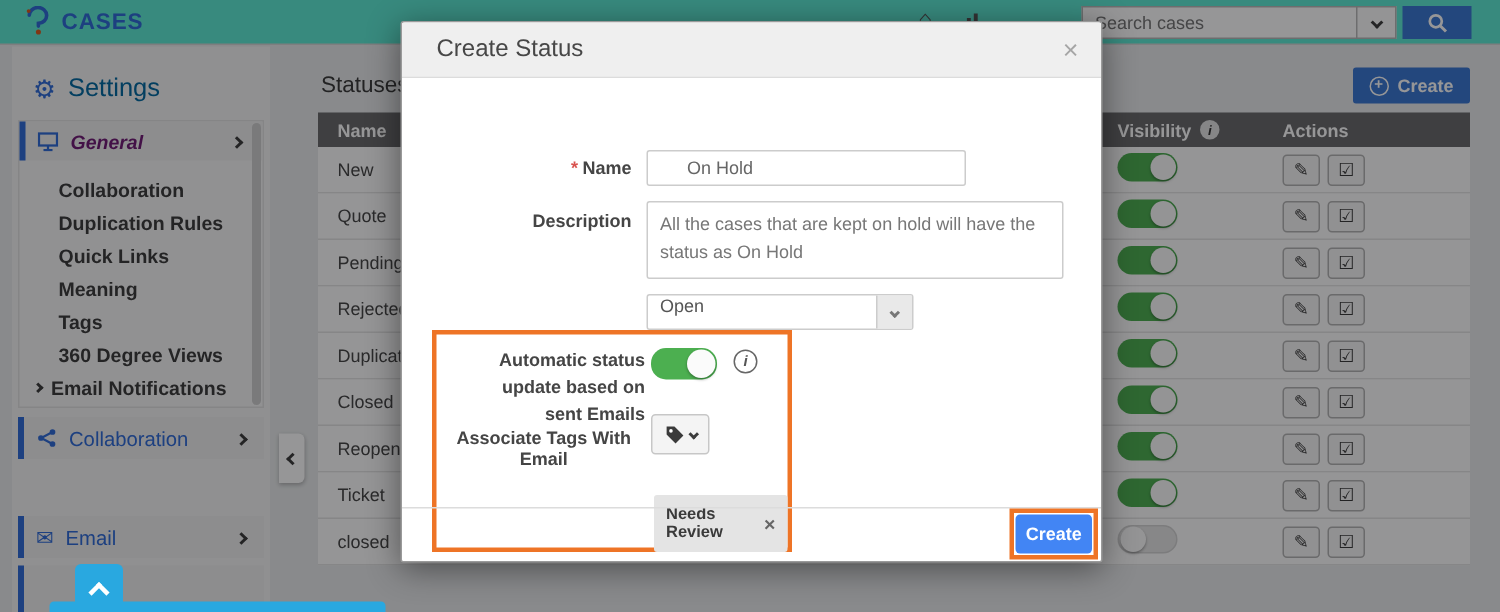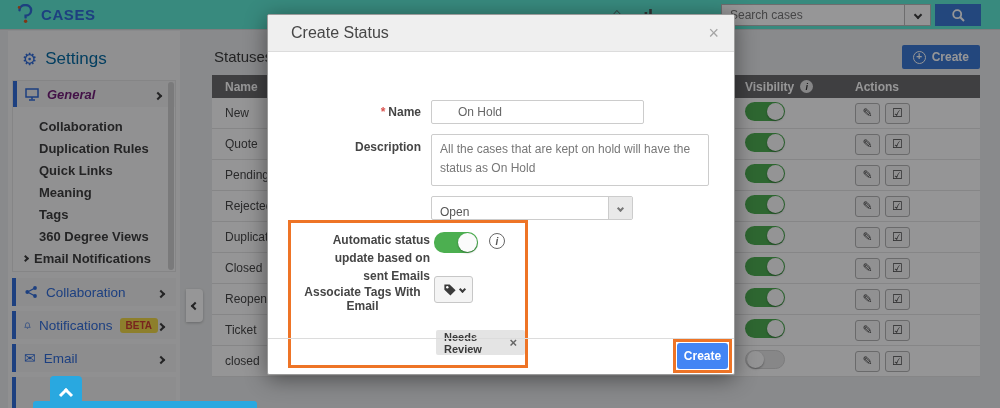--- a/index.html
+++ b/index.html
@@ -76,30 +76,30 @@
   .modal { position:absolute; left:267px; top:14px; width:468px; height:361px; background:#fff; z-index:10; border:1px solid #9a9a9a; border-radius:2px; box-shadow:0 4px 22px rgba(0,0,0,.45); }
   .modal-header { height:37px; background:#efefef; border-bottom:1px solid #dcdcdc; display:flex; align-items:center; padding:0 15px 0 23px; border-radius:2px 2px 0 0; }
   .modal-title { font-size:16px; color:#474747; }
   .modal-close { margin-left:auto; color:#a5a5a5; font-size:18px; line-height:1; cursor:pointer; }
   .modal-body { position:relative; width:100%; height:285px; }
   .form-label { position:absolute; left:13px; width:140px; text-align:right; font-size:12px; font-weight:bold; color:#454545; }
   .req { color:#d9534f; margin-right:3px; }
   .f-input { position:absolute; left:163px; border:1px solid #ccc; border-radius:2px; font-size:12px; color:#666; padding:0 26px; outline:none; font-family:"Liberation Sans",sans-serif; }
   .name-input { top:48px; width:213px; height:24px; }
   .desc-area { position:absolute; left:163px; top:82px; width:278px; height:52px; border:1px solid #ccc; border-radius:2px; font-size:12px; color:#777; line-height:1.55; padding:5px 8px; resize:none; outline:none; font-family:"Liberation Sans",sans-serif; }
-  .select-box { position:absolute; left:163px; top:144px; width:202px; height:24px; border:1px solid #ccc; border-radius:2px; display:flex; align-items:flex-end; cursor:pointer; }
+  .select-box { position:absolute; left:163px; top:144px; width:178px; height:24px; border:1px solid #ccc; border-radius:2px; display:flex; align-items:flex-start; cursor:pointer; }
   .select-text { flex:1; font-size:12px; color:#555; padding-left:8px; }
   .select-caret { width:24px; height:100%; background:#e9e9e9; border-left:1px solid #ccc; display:flex; align-items:center; justify-content:center; }
   .orange-box { position:absolute; left:20px; top:168px; width:240px; height:148px; border:3px solid #ee7426; }
   .auto-label { position:absolute; right:95px; top:8px; width:122px; text-align:right; font-size:12px; font-weight:bold; color:#454545; line-height:1.5; }
   .auto-toggle { position:absolute; left:143px; top:9px; }
   .info-circle { position:absolute; left:198px; top:10px; width:16px; height:16px; border:1.5px solid #666; border-radius:50%; color:#555; font-size:10px; font-style:italic; font-weight:bold; display:flex; align-items:center; justify-content:center; cursor:pointer; }
   .tags-label { position:absolute; right:95px; top:62px; width:135px; text-align:center; font-size:12px; font-weight:bold; color:#454545; }
   .tag-btn { position:absolute; left:143px; top:53px; width:39px; height:27px; background:#f4f4f4; border:1px solid #c7c7c7; border-radius:3px; display:flex; align-items:center; justify-content:center; gap:3px; cursor:pointer; }
-  .tag-chip { position:absolute; left:145px; top:107px; height:25px; background:#e4e4e4; border-radius:2px; display:inline-flex; align-items:center; gap:7px; padding:0 8px; font-size:11px; font-weight:bold; color:#3a3a3a; }
+  .tag-chip { position:absolute; left:145px; top:107px; height:38px; background:#e4e4e4; border-radius:2px; display:inline-flex; align-items:center; gap:7px; padding:0 8px; font-size:11px; font-weight:bold; color:#3a3a3a; }
   .chip-close { color:#666; font-size:13px; cursor:pointer; line-height:1; }
   .modal-footer { position:absolute; left:0; top:323px; width:100%; height:38px; border-top:1px solid #dcdcdc; }
   .create-wrap { position:absolute; left:405px; top:0; width:59px; height:34px; border:3px solid #ee7426; display:flex; align-items:center; justify-content:center; }
   .modal-create-btn { width:51px; height:26px; background:#4285f4; color:#fff; border:none; border-radius:3px; font-size:12px; font-weight:bold; cursor:pointer; font-family:"Liberation Sans",sans-serif; }
   
   .scrolltop { position:absolute; left:50px; top:376px; width:32px; height:32px; background:#29a8e0; border:none; border-radius:4px 4px 0 0; z-index:11; display:flex; align-items:center; justify-content:center; cursor:pointer; }
   .scrolltop .chev-up { width:10px; height:10px; border-right:3px solid #fff; border-bottom:3px solid #fff; transform:rotate(-135deg); margin-top:6px; }
   .bottom-bar { position:absolute; left:33px; top:401px; width:224px; height:7px; background:#29a8e0; border-radius:3px 3px 0 0; z-index:9; }
 </style>
 </head>
@@ -172,29 +172,20 @@
       <path d="M3.5 7 L11 3 M3.5 7 L11 11" stroke="#2f6bd8" stroke-width="1.4" fill="none"></path>
       <circle cx="3.3" cy="7" r="1.9" fill="#2f6bd8"></circle>
         <circle cx="11" cy="3" r="1.9" fill="#2f6bd8"></circle>
         <circle cx="11" cy="11" r="1.9" fill="#2f6bd8"></circle>
     </svg>
     <span class="g-lbl">Collaboration</span>
 
     <span class="chev-wrap"><span class="chev right"></span></span>
   </div>
 
-  <div class="group-card" style="top:280px;">
-    <svg width="14" height="15" viewBox="0 0 14 15">
-      <path d="M7 2 a4 4 0 0 1 4 4 v3 l1.5 2.2 h-11 L3 9 v-3 a4 4 0 0 1 4-4 z" fill="none" stroke="#2f6bd8" stroke-width="1.3"></path>
-      <path d="M5.8 12.5 a1.3 1.3 0 0 0 2.4 0" fill="none" stroke="#2f6bd8" stroke-width="1.3"></path>
-    </svg>
-    <span class="g-lbl">Notifications</span>
-    <span class="badge">BETA</span>
-    <span class="chev-wrap"><span class="chev right"></span></span>
-  </div>
 
   <div class="group-card" style="top:313px;">
     <span style="color:#2f6bd8;font-size:14px;line-height:14px;">✉</span>
     <span class="g-lbl">Email</span>
 
     <span class="chev-wrap"><span class="chev right"></span></span>
   </div>
 
   <div class="group-card" style="top:346px;height:31px;"></div>
 </aside>

